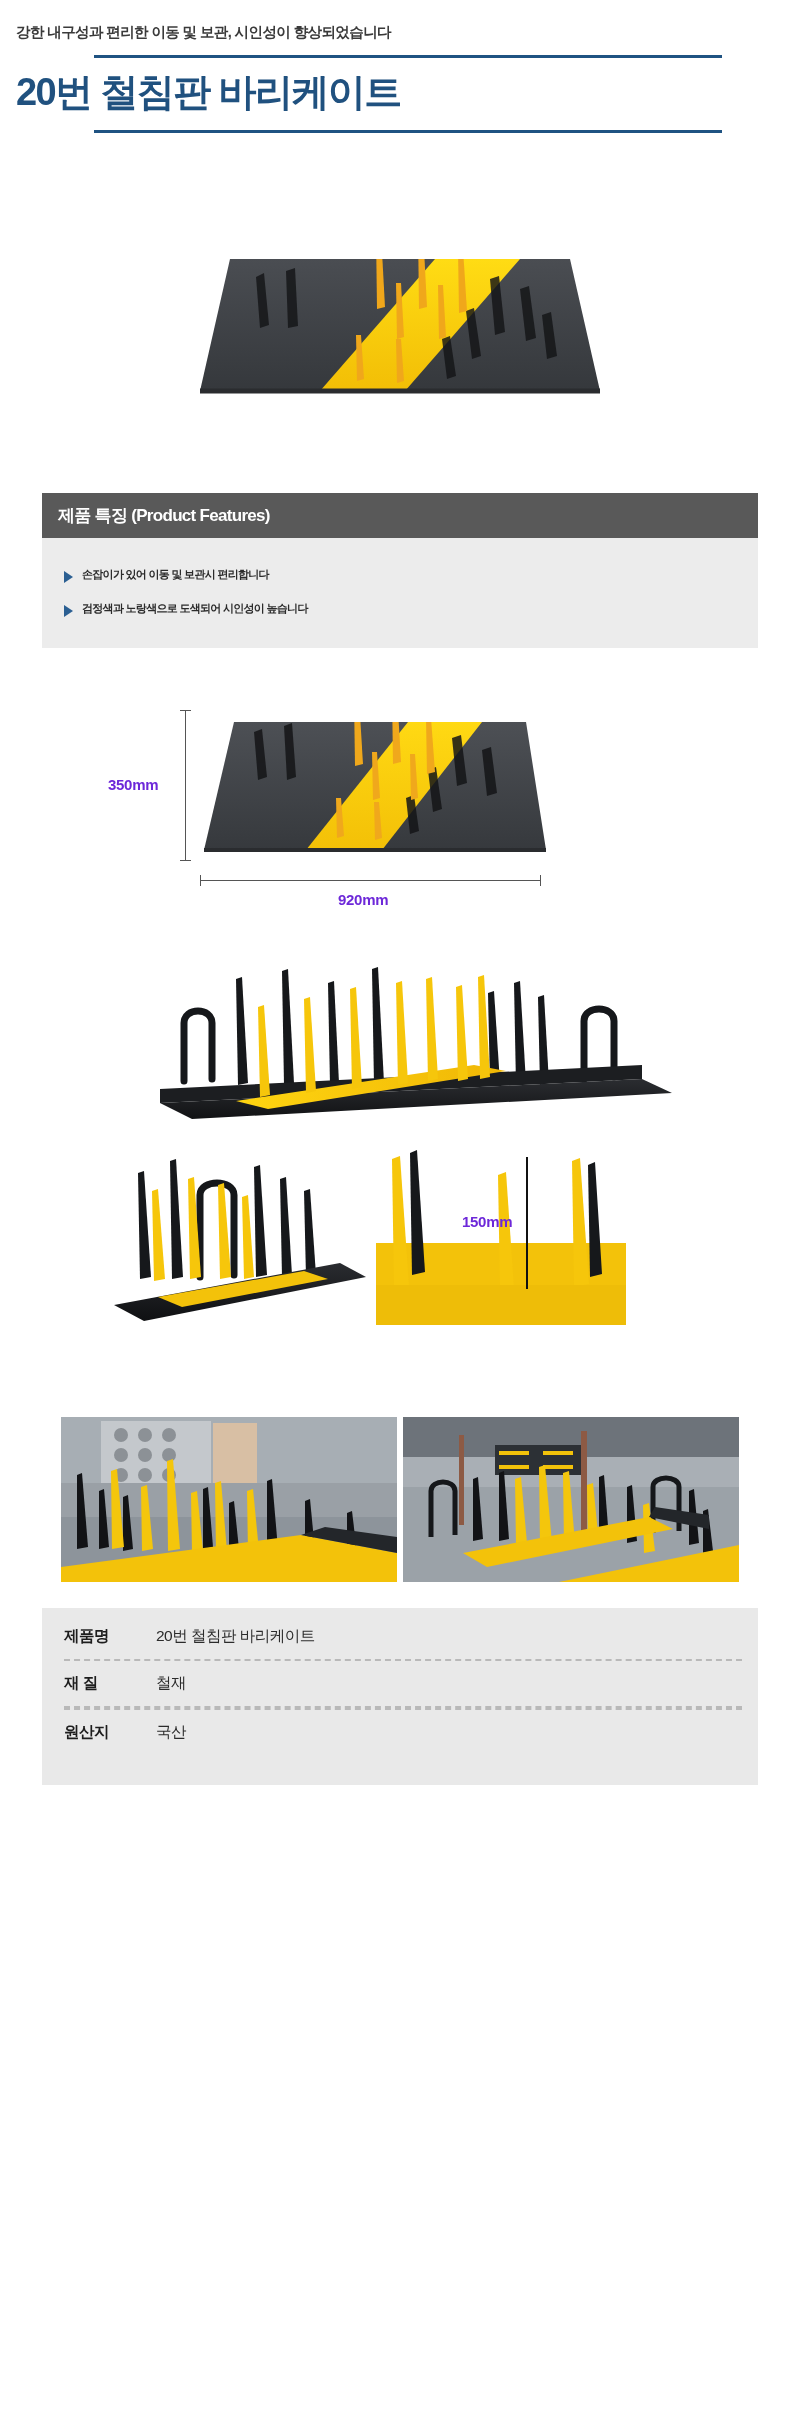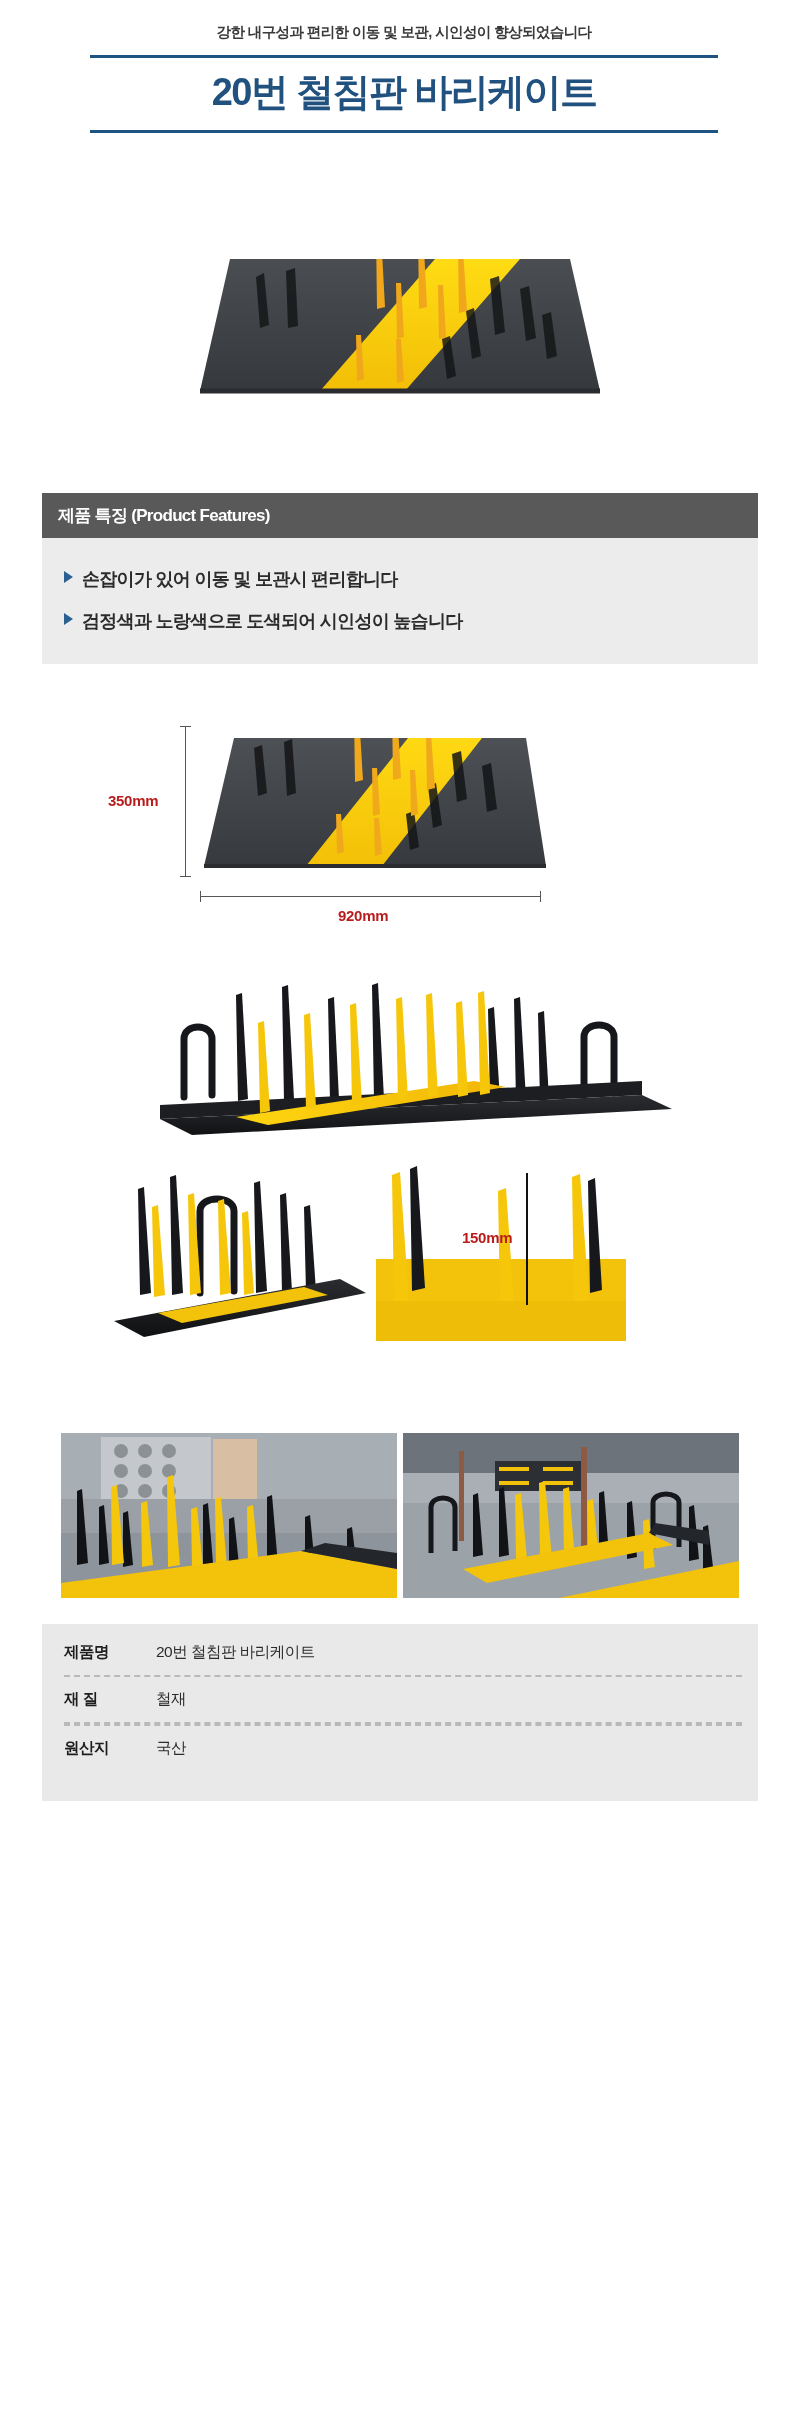--- a/index.html
+++ b/index.html
@@ -5,21 +5,21 @@
   html,body{margin:0;padding:0;background:#ffffff;}
   body{
     width:800px;
     font-family:"Liberation Sans","DejaVu Sans",sans-serif;
     color:#222;
     -webkit-font-smoothing:antialiased;
   }
   .page{width:800px;position:relative;overflow:hidden;}
 
   
-  .header{padding:22px 0 0 8px;text-align:center;}
+  .header{padding:22px 0 0 16px;text-align:left;}
   .subtitle{
     font-size:14.5px;font-weight:700;color:#3a3a3a;letter-spacing:-0.6px;
     line-height:1.4;padding-bottom:13px;
   }
   .rule{height:3px;background:#1f5382;width:628px;margin:0 auto;}
   .rule.thin{height:3px;}
   .title{
     font-size:38px;font-weight:800;color:#20517f;letter-spacing:-1.6px;
     padding:14px 0 16px 0;line-height:1.1;
   }
@@ -29,21 +29,21 @@
 
   
   .section{width:716px;margin:14px auto;}
   .sec-head{
     background:#595959;color:#ffffff;font-size:17px;font-weight:700;
     letter-spacing:-0.7px;padding:11px 0 11px 16px;
   }
   .sec-body{background:#ececec;padding:20px 0 22px 0;}
   .bullet{
     display:flex;align-items:flex-start;gap:9px;
-    padding:9px 0 9px 22px;font-size:18px;font-weight:700;
+    padding:9px 0 9px 22px;font-size:11px;font-weight:700;
     color:#2b2b2b;letter-spacing:-0.7px;
   }
   .tri{
     width:0;height:0;flex:0 0 auto;margin-top:4px;
     border-left:9px solid #2b5f92;
     border-top:6px solid transparent;
     border-bottom:6px solid transparent;
   }
 
   
@@ -54,21 +54,21 @@
     color:#1d1d1d;letter-spacing:-0.5px;
   }
   .spec-val{font-size:15.5px;color:#2b2b2b;letter-spacing:-0.5px;}
   .dash{
     height:0;border-top:2px dashed #b9b9b9;margin:0 16px 0 22px;
   }
 
   
   .dim-wrap{position:relative;height:265px;margin-top:40px;}
   .dim-label{
-    position:absolute;font-size:15px;font-weight:700;color:#b91c1c;
+    position:absolute;font-size:15px;font-weight:700;color:#6d28d9;
     letter-spacing:-0.3px;white-space:nowrap;
   }
   .vline{position:absolute;width:1px;background:#555;}
   .hline{position:absolute;height:1px;background:#555;}
   .cap{position:absolute;background:#555;}
 
   
   .views{position:relative;height:430px;}
   .view-150{position:relative;}
 

